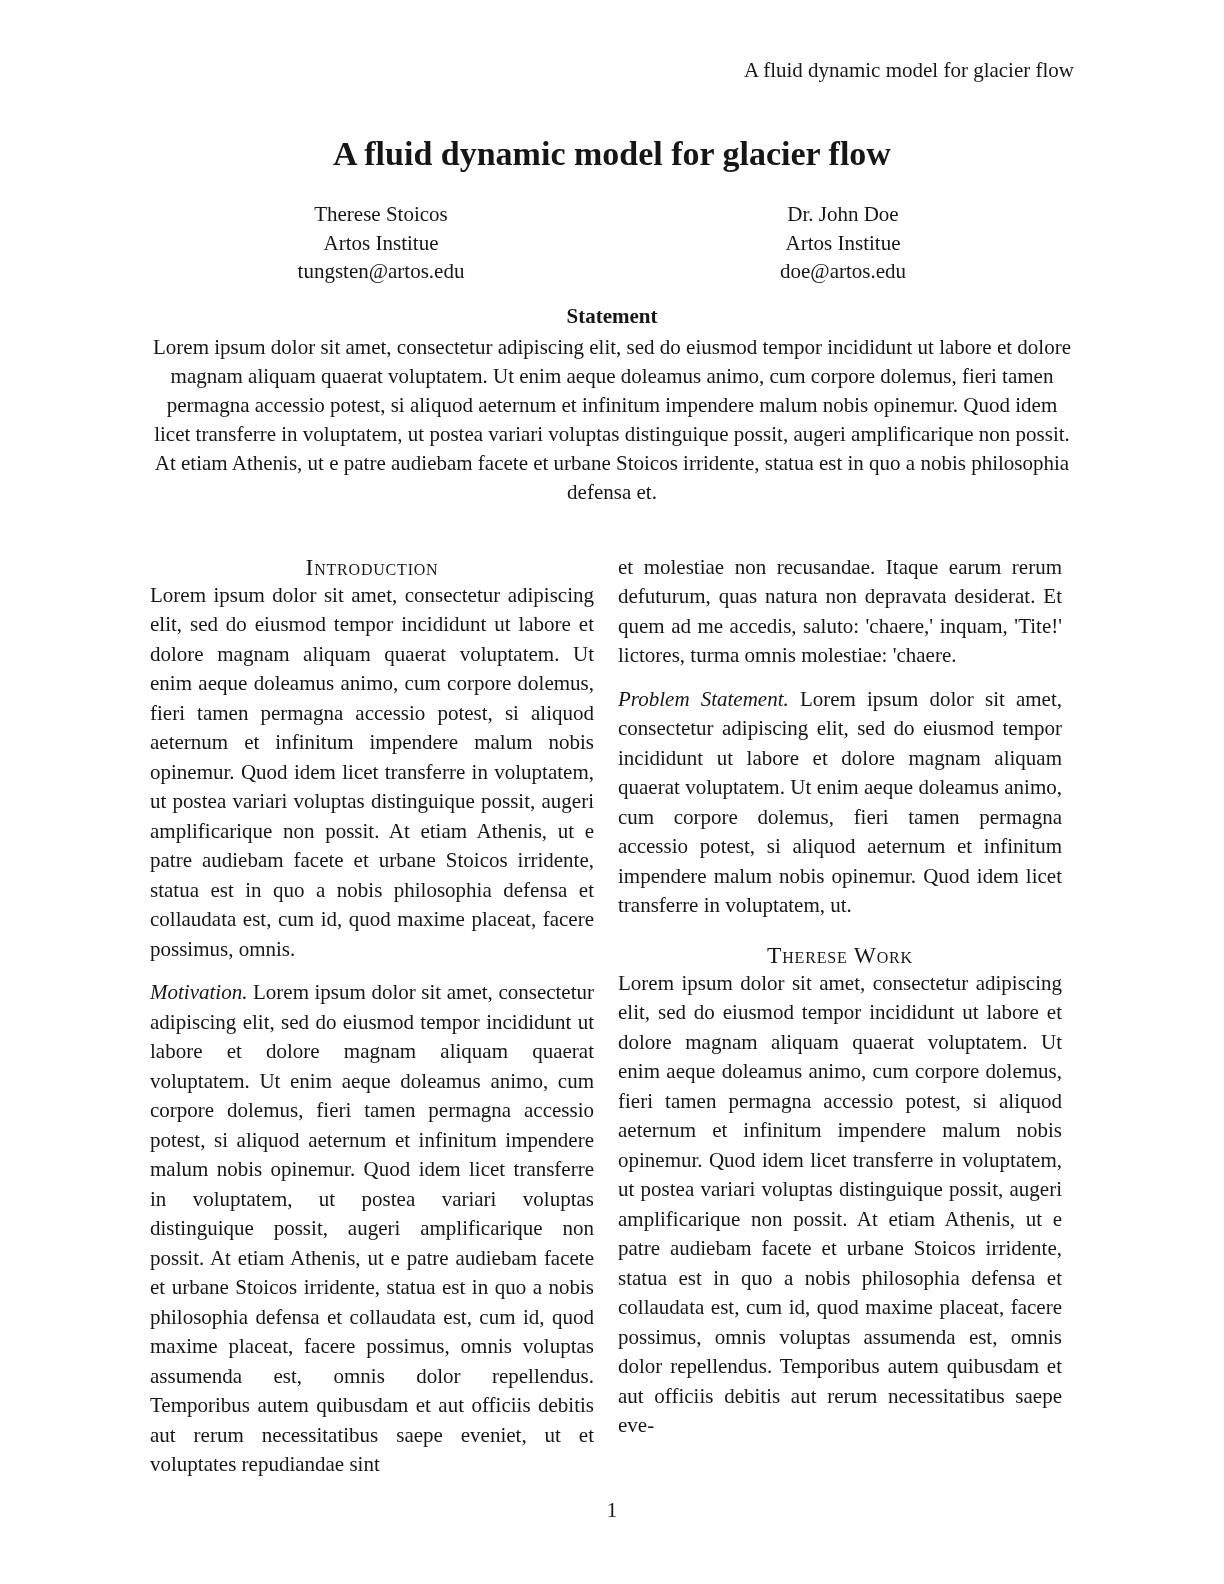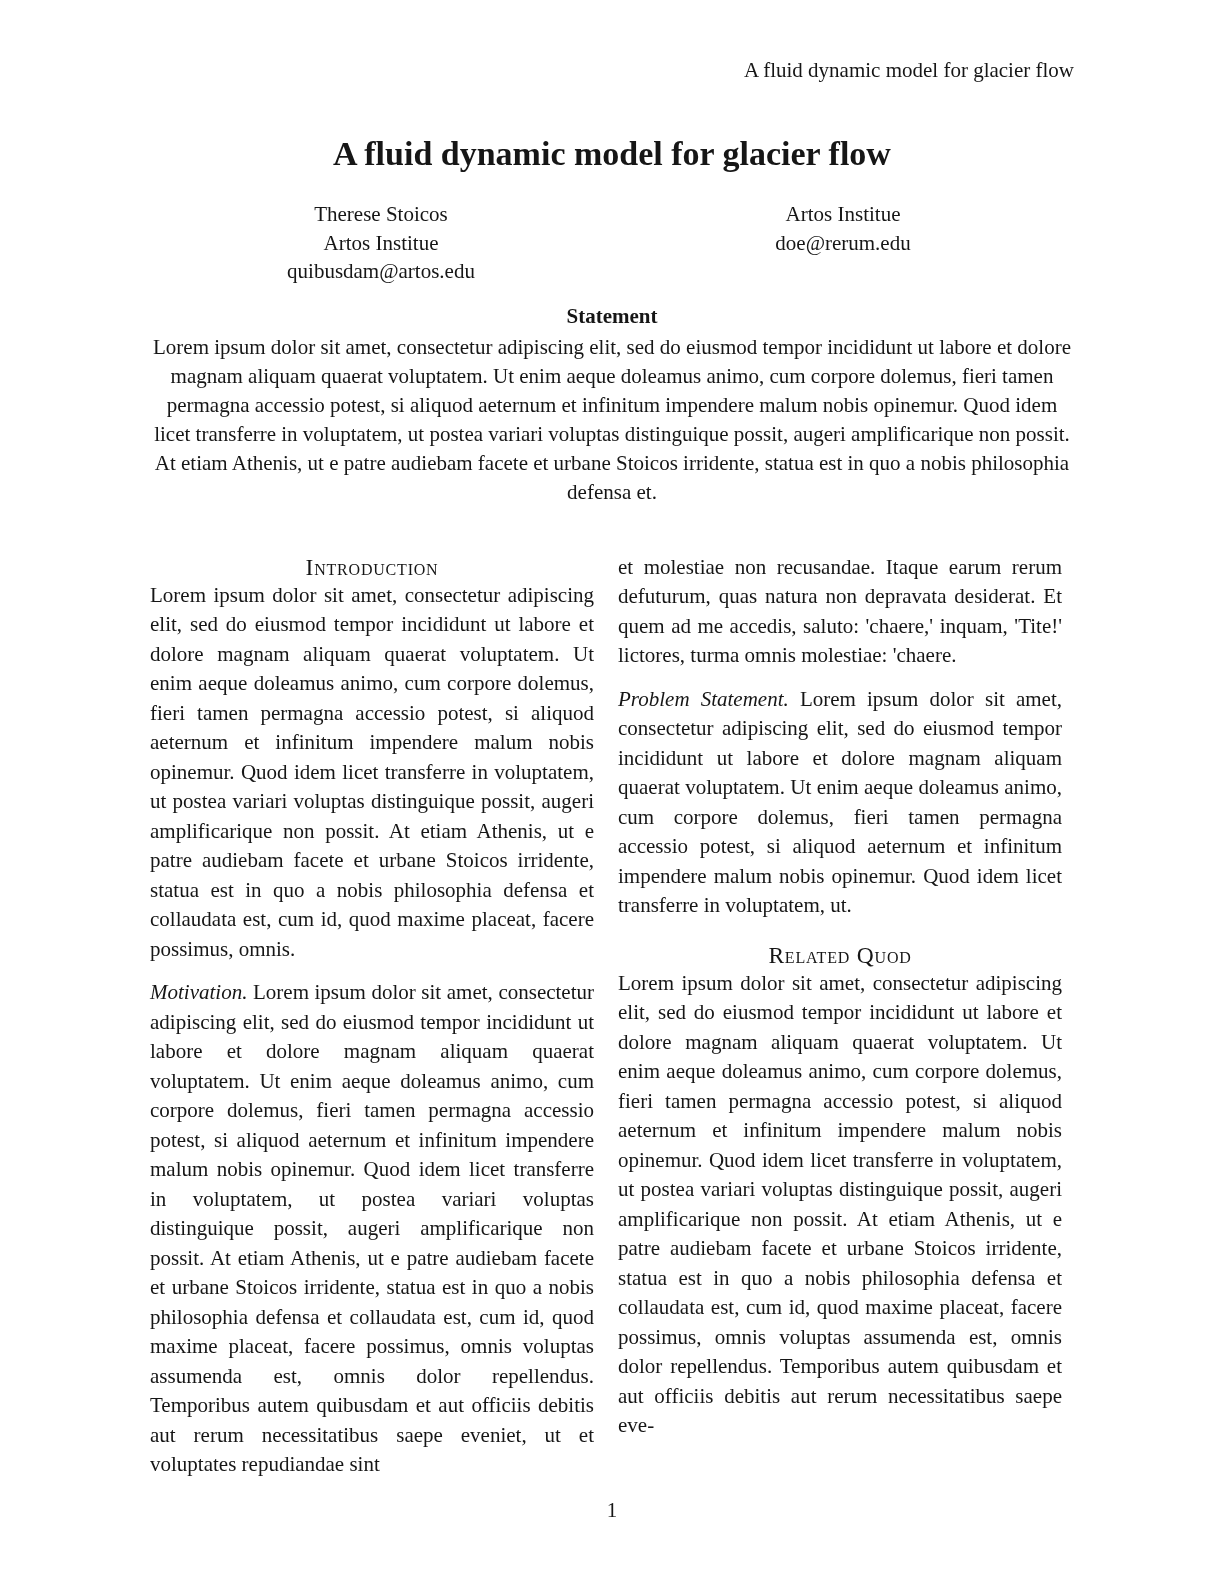--- a/index.html
+++ b/index.html
@@ -107,44 +107,45 @@
   <div class="content">
 
     <div class="running-header">A fluid dynamic model for glacier flow</div>
 
     <h1 class="paper-title">A fluid dynamic model for glacier flow</h1>
 
     <div class="authors-row">
       <div class="author-block">
         <div>Therese Stoicos</div>
         <div>Artos Institue</div>
-        <div>quibusdam@artos.edu</div>
+        <div>tungsten@artos.edu</div>
       </div>
       <div class="author-block">
+        <div>Dr. John Doe</div>
         <div>Artos Institue</div>
-        <div>doe@rerum.edu</div>
+        <div>doe@artos.edu</div>
       </div>
     </div>
 
     <div class="abstract-heading">Statement</div>
 
     <div class="abstract-text">Lorem ipsum dolor sit amet, consectetur adipiscing elit, sed do eiusmod tempor incididunt ut labore et dolore magnam aliquam quaerat voluptatem. Ut enim aeque doleamus animo, cum corpore dolemus, fieri tamen permagna accessio potest, si aliquod aeternum et infinitum impendere malum nobis opinemur. Quod idem licet transferre in voluptatem, ut postea variari voluptas distinguique possit, augeri amplificarique non possit. At etiam Athenis, ut e patre audiebam facete et urbane Stoicos irridente, statua est in quo a nobis philosophia defensa et.</div>
 
     <div class="columns">
 
       <div class="col">
         <h2 class="section-heading">Introduction</h2>
         <p class="para">Lorem ipsum dolor sit amet, consectetur adipiscing elit, sed do eiusmod tempor incididunt ut labore et dolore magnam aliquam quaerat voluptatem. Ut enim aeque doleamus animo, cum corpore dolemus, fieri tamen permagna accessio potest, si aliquod aeternum et infinitum impendere malum nobis opinemur. Quod idem licet transferre in voluptatem, ut postea variari voluptas distinguique possit, augeri amplificarique non possit. At etiam Athenis, ut e patre audiebam facete et urbane Stoicos irridente, statua est in quo a nobis philosophia defensa et collaudata est, cum id, quod maxime placeat, facere possimus, omnis.</p>
         <p class="para"><span class="lead">Motivation.</span> <span>Lorem ipsum dolor sit amet, consectetur adipiscing elit, sed do eiusmod tempor incididunt ut labore et dolore magnam aliquam quaerat voluptatem. Ut enim aeque doleamus animo, cum corpore dolemus, fieri tamen permagna accessio potest, si aliquod aeternum et infinitum impendere malum nobis opinemur. Quod idem licet transferre in voluptatem, ut postea variari voluptas distinguique possit, augeri amplificarique non possit. At etiam Athenis, ut e patre audiebam facete et urbane Stoicos irridente, statua est in quo a nobis philosophia defensa et collaudata est, cum id, quod maxime placeat, facere possimus, omnis voluptas assumenda est, omnis dolor repellendus. Temporibus autem quibusdam et aut officiis debitis aut rerum necessitatibus saepe eveniet, ut et voluptates repudiandae sint</span></p>
       </div>
 
       <div class="col">
         <p class="para">et molestiae non recusandae. Itaque earum rerum defuturum, quas natura non depravata desiderat. Et quem ad me accedis, saluto: 'chaere,' inquam, 'Tite!' lictores, turma omnis molestiae: 'chaere.</p>
         <p class="para"><span class="lead">Problem Statement.</span> <span>Lorem ipsum dolor sit amet, consectetur adipiscing elit, sed do eiusmod tempor incididunt ut labore et dolore magnam aliquam quaerat voluptatem. Ut enim aeque doleamus animo, cum corpore dolemus, fieri tamen permagna accessio potest, si aliquod aeternum et infinitum impendere malum nobis opinemur. Quod idem licet transferre in voluptatem, ut.</span></p>
-        <h2 class="section-heading spaced">Related Quod</h2>
+        <h2 class="section-heading spaced">Therese Work</h2>
         <p class="para">Lorem ipsum dolor sit amet, consectetur adipiscing elit, sed do eiusmod tempor incididunt ut labore et dolore magnam aliquam quaerat voluptatem. Ut enim aeque doleamus animo, cum corpore dolemus, fieri tamen permagna accessio potest, si aliquod aeternum et infinitum impendere malum nobis opinemur. Quod idem licet transferre in voluptatem, ut postea variari voluptas distinguique possit, augeri amplificarique non possit. At etiam Athenis, ut e patre audiebam facete et urbane Stoicos irridente, statua est in quo a nobis philosophia defensa et collaudata est, cum id, quod maxime placeat, facere possimus, omnis voluptas assumenda est, omnis dolor repellendus. Temporibus autem quibusdam et aut officiis debitis aut rerum necessitatibus saepe eve-</p>
       </div>
 
     </div>
   </div>
 
   <div class="page-number">1</div>
 </div>
 
 </body></html>

